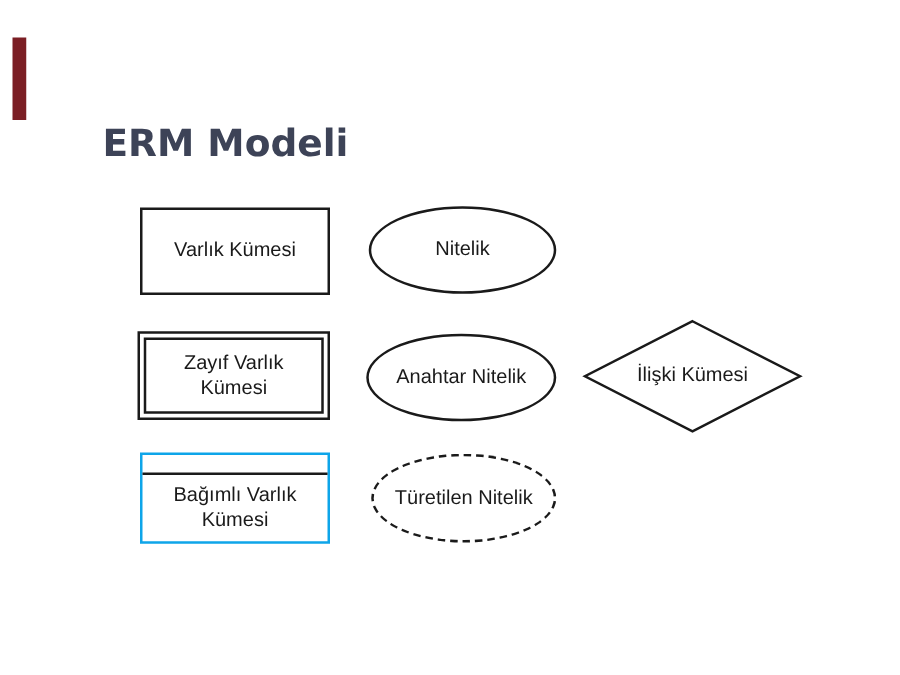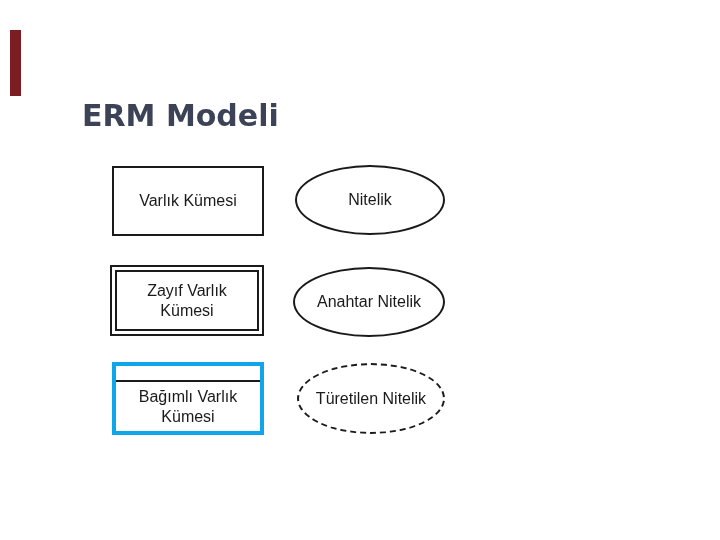--- a/index.html
+++ b/index.html
@@ -61,21 +61,21 @@
     height: 100%;
     border: 2px solid #1a1a1a;
     display: flex;
     flex-direction: column;
     align-items: center;
     justify-content: center;
     text-align: center;
   }
 
   
-  #dependent-entity { border: 4px solid #0ea5e9; flex-direction: column; padding: 0; }
+  #dependent-entity { border: 2px solid #0ea5e9; flex-direction: column; padding: 0; }
   #dependent-entity .band {
     box-sizing: border-box;
     width: 100%;
     height: 16px;
     border-bottom: 2px solid #1a1a1a;
     flex: 0 0 auto;
   }
   #dependent-entity .body {
     flex: 1 1 auto;
     width: 100%;
@@ -123,20 +123,26 @@
     <div class="inner">
       <span class="line">Zayıf Varlık</span>
       <span class="line">Kümesi</span>
     </div>
   </div>
 
   <div class="shape ellipse" style="left:293px; top:267px; width:152px; height:70px;">
     <span>Anahtar Nitelik</span>
   </div>
 
+  <div id="relationship">
+    <svg width="178" height="92" viewBox="0 0 178 92">
+      <polygon points="89,2 175,46 89,90 3,46" fill="#ffffff" stroke="#1a1a1a" stroke-width="2"></polygon>
+    </svg>
+    <div class="diamond-label">İlişki Kümesi</div>
+  </div>
 
   <div id="dependent-entity" class="shape" style="left:112px; top:362px; width:152px; height:73px;">
     <div class="band"></div>
     <div class="body">
       <span class="line">Bağımlı Varlık</span>
       <span class="line">Kümesi</span>
     </div>
   </div>
 
   <div class="shape dashed-ellipse" style="left:297px; top:363px; width:148px; height:71px;">

